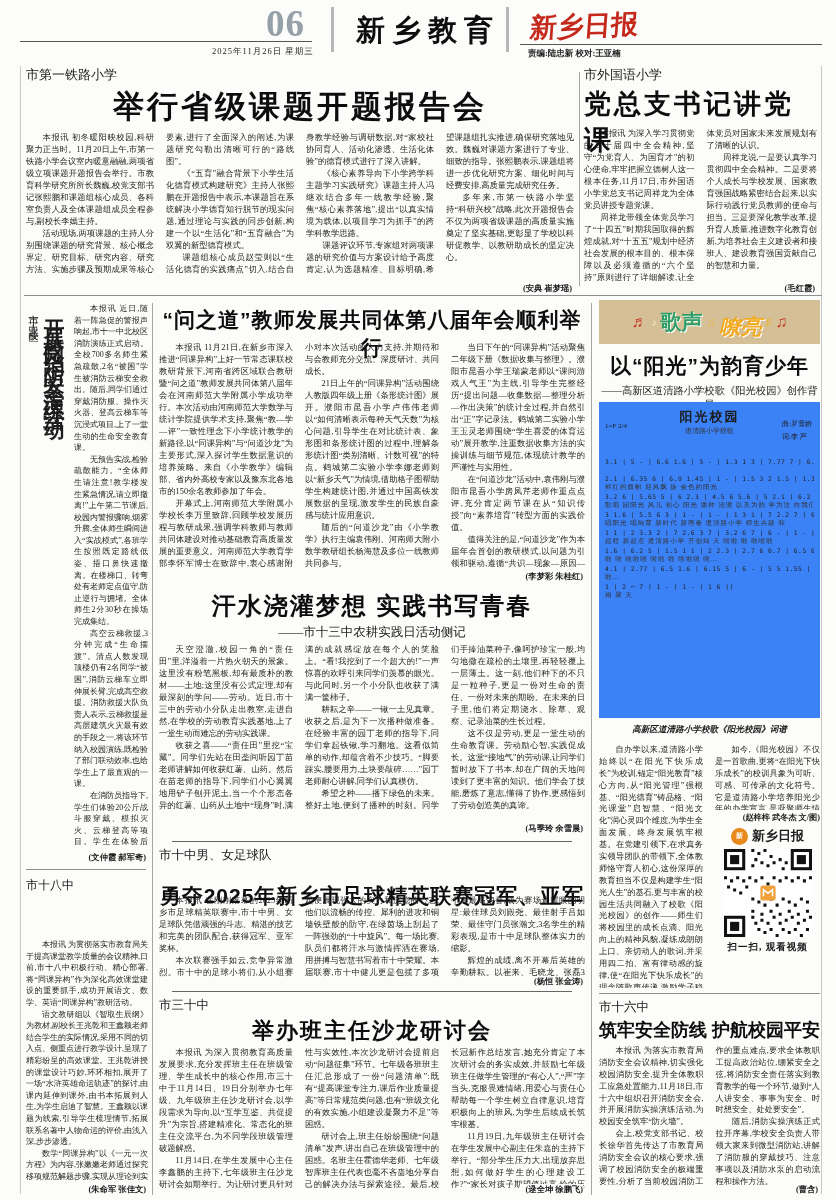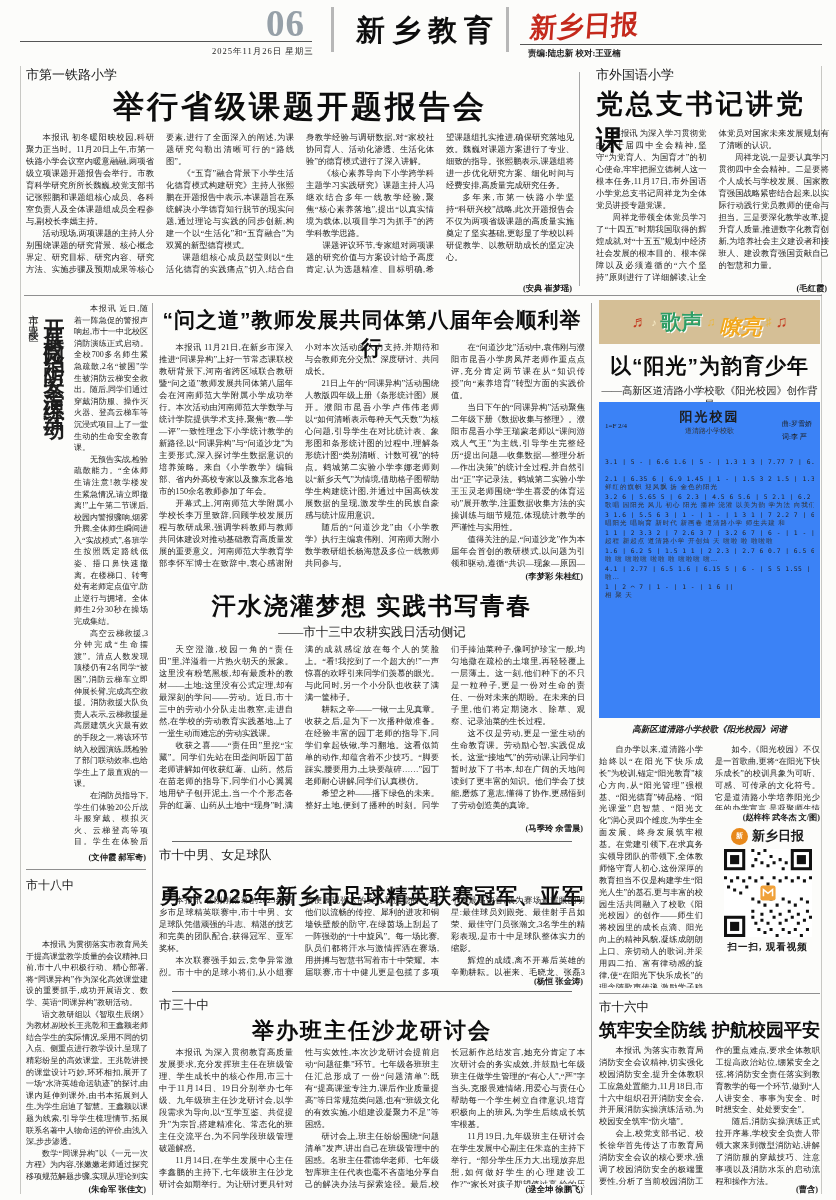--- a/index.html
+++ b/index.html
@@ -86,21 +86,21 @@
         <p>课题组核心成员赵莹则以“生活化德育的实践痛点”切入,结合自身教学经验与调研数据,对“家校社协同育人、活动化渗透、生活化体验”的德育模式进行了深入讲解。</p>
         <p>《核心素养导向下小学跨学科主题学习实践研究》课题主持人冯继欢结合多年一线教学经验,聚焦“核心素养落地”,提出“以真实情境为载体,以项目学习为抓手”的跨学科教学思路。</p>
         <p>课题评议环节,专家组对两项课题的研究价值与方案设计给予高度肯定,认为选题精准、目标明确,希望课题组扎实推进,确保研究落地见效。魏巍对课题方案进行了专业、细致的指导。张熙鹏表示,课题组将进一步优化研究方案、细化时间与经费安排,高质量完成研究任务。</p>
         <p>多年来,市第一铁路小学坚持“科研兴校”战略,此次开题报告会不仅为两项省级课题的高质量实施奠定了坚实基础,更彰显了学校以科研促教学、以教研助成长的坚定决心。</p>
       </div>
     <div class="byline">(安典 崔梦瑶)</div>
   </div>
 
   <div class="rule-v" style="left:579px;top:72px;height:214px;"></div>
 
-  <div class="abs" style="left:596px;top:66px;width:233px;height:228px;">
+  <div class="abs" style="left:584px;top:66px;width:233px;height:228px;">
     <div class="kicker" style="font-size:13px;">市外国语小学</div>
     <div class="hl" style="font-size:27px;letter-spacing:3px;margin-top:2px;font-family:Liberation Serif, serif;">党总支书记讲党课</div>
     <div class="body-text cols-2" style="position:absolute;left:0;top:62px;width:233px;height:162px;">
         <p>本报讯 为深入学习贯彻党的二十届四中全会精神,坚守“为党育人、为国育才”的初心使命,牢牢把握立德树人这一根本任务,11月17日,市外国语小学党总支书记周祥龙为全体党员讲授专题党课。</p>
         <p>周祥龙带领全体党员学习了“十四五”时期我国取得的辉煌成就,对“十五五”规划中经济社会发展的根本目的、根本保障以及必须遵循的“六个坚持”原则进行了详细解读,让全体党员对国家未来发展规划有了清晰的认识。</p>
         <p>周祥龙说,一是要认真学习贯彻四中全会精神。二是要将个人成长与学校发展、国家教育强国战略紧密结合起来,以实际行动践行党员教师的使命与担当。三是要深化教学改革,提升育人质量,推进数字化教育创新,为培养社会主义建设者和接班人、建设教育强国贡献自己的智慧和力量。</p>
       </div>
     <div class="byline">(毛红霞)</div>
   </div>
 
@@ -134,22 +134,22 @@
 
   <div class="rule-v" style="left:152px;top:303px;height:892px;"></div>
 
   <div class="abs" style="left:159px;top:306px;width:426px;height:276px;">
     <div class="hl center" style="font-size:21px;letter-spacing:1px;">“问之道”教师发展共同体第八届年会顺利举行</div>
     <div class="body-text cols-3" style="position:absolute;left:0;top:36px;width:426px;height:238px;">
         <p>本报讯 11月21日,在新乡市深入推进“同课异构”上好一节常态课联校教研背景下,河南省跨区域联合教研暨“问之道”教师发展共同体第八届年会在河南师范大学附属小学成功举行。本次活动由河南师范大学数学与统计学院提供学术支持,聚焦“教—学—评”一致性理念下小学统计教学的新路径,以“同课异构”与“问道沙龙”为主要形式,深入探讨学生数据意识的培养策略。来自《小学教学》编辑部、省内外高校专家以及豫东北各地市的150余名教师参加了年会。</p>
         <p>开幕式上,河南师范大学附属小学校长李万里致辞,回顾学校发展历程与教研成果,强调学科教师与教师共同体建设对推动基础教育高质量发展的重要意义。河南师范大学教育学部李怀军博士在致辞中,衷心感谢附小对本次活动的大力支持,并期待和与会教师充分交流、深度研讨、共同成长。</p>
         <p>21日上午的“同课异构”活动围绕人教版四年级上册《条形统计图》展开。濮阳市昆吾小学卢伟伟老师以“如何清晰表示每种天气天数”为核心问题,引导学生在对比统计表、象形图和条形统计图的过程中,理解条形统计图“类别清晰、计数可视”的特点。鹤城第二实验小学李娜老师则以“新乡天气”为情境,借助格子图帮助学生构建统计图,并通过中国高铁发展数据的呈现,激发学生的民族自豪感与统计应用意识。</p>
         <p>随后的“问道沙龙”由《小学教学》执行主编袁伟刚、河南师大附小数学教研组长杨海慧及多位一线教师共同参与。</p>
+        <p>当日下午的“同课异构”活动聚焦二年级下册《数据收集与整理》。濮阳市昆吾小学王瑞蒙老师以“课间游戏人气王”为主线,引导学生完整经历“提出问题—收集数据—整理分析—作出决策”的统计全过程,并自然引出“正”字记录法。鹤城第二实验小学王玉灵老师围绕“学生喜爱的体育运动”展开教学,注重数据收集方法的实操训练与细节规范,体现统计教学的严谨性与实用性。</p>
         <p>在“问道沙龙”活动中,袁伟刚与濮阳市昆吾小学房凤芹老师作重点点评,充分肯定两节课在从“知识传授”向“素养培育”转型方面的实践价值。</p>
-        <p>当日下午的“同课异构”活动聚焦二年级下册《数据收集与整理》。濮阳市昆吾小学王瑞蒙老师以“课间游戏人气王”为主线,引导学生完整经历“提出问题—收集数据—整理分析—作出决策”的统计全过程,并自然引出“正”字记录法。鹤城第二实验小学王玉灵老师围绕“学生喜爱的体育运动”展开教学,注重数据收集方法的实操训练与细节规范,体现统计教学的严谨性与实用性。</p>
         <p>值得关注的是,“问道沙龙”作为本届年会首创的教研模式,以问题为引领和驱动,遵循“共识—现象—原因—对策”路径,打破传统培训中“一言堂”或“各自为战”的局面,推动教师开展平等、深度的专业对话。该模式不仅解决具体教学问题,更致力于培养教师发现问题、分析问题、解决问题的“专家思维”,构建支持教师持续成长的专业生态。</p>
       </div>
     <div class="byline">(李梦彩 朱桂红)</div>
   </div>
 
   <div class="abs" style="left:159px;top:590px;width:426px;height:244px;">
     <div class="hl center" style="font-size:24px;letter-spacing:2px;">汗水浇灌梦想 实践书写青春</div>
     <div class="center" style="font-size:12.5px;margin-top:2px;">——市十三中农耕实践日活动侧记</div>
     <div class="body-text cols-3" style="position:absolute;left:0;top:54px;width:426px;height:186px;">
         <p>天空澄澈,校园一角的“责任田”里,洋溢着一片热火朝天的景象。这里没有粉笔黑板,却有最质朴的教材——土地;这里没有公式定理,却有最深刻的学问——劳动。近日,市十三中的劳动小分队走出教室,走进自然,在学校的劳动教育实践基地,上了一堂生动而难忘的劳动实践课。</p>

